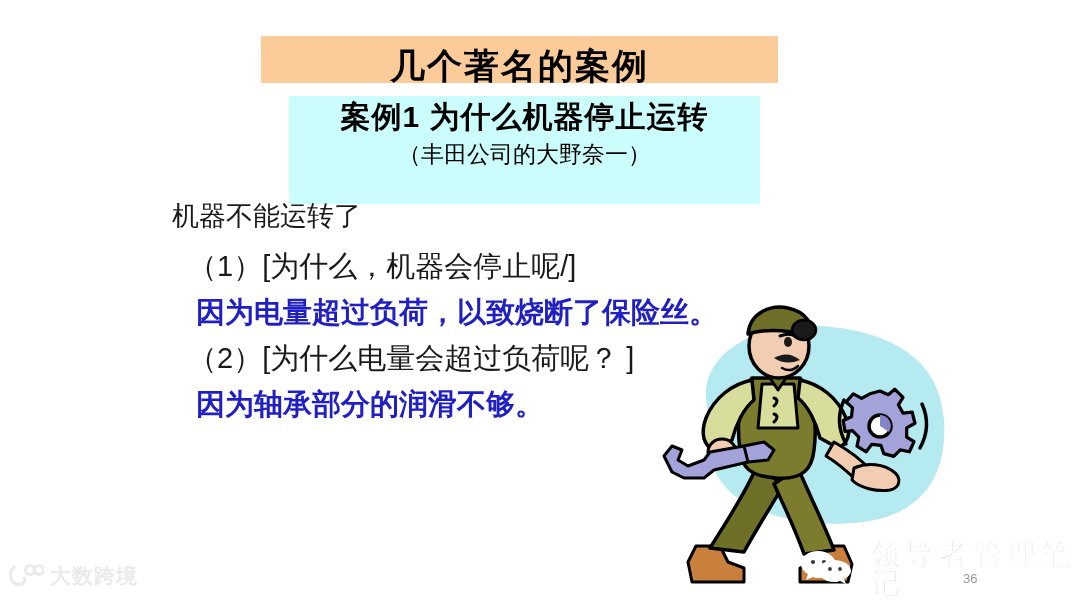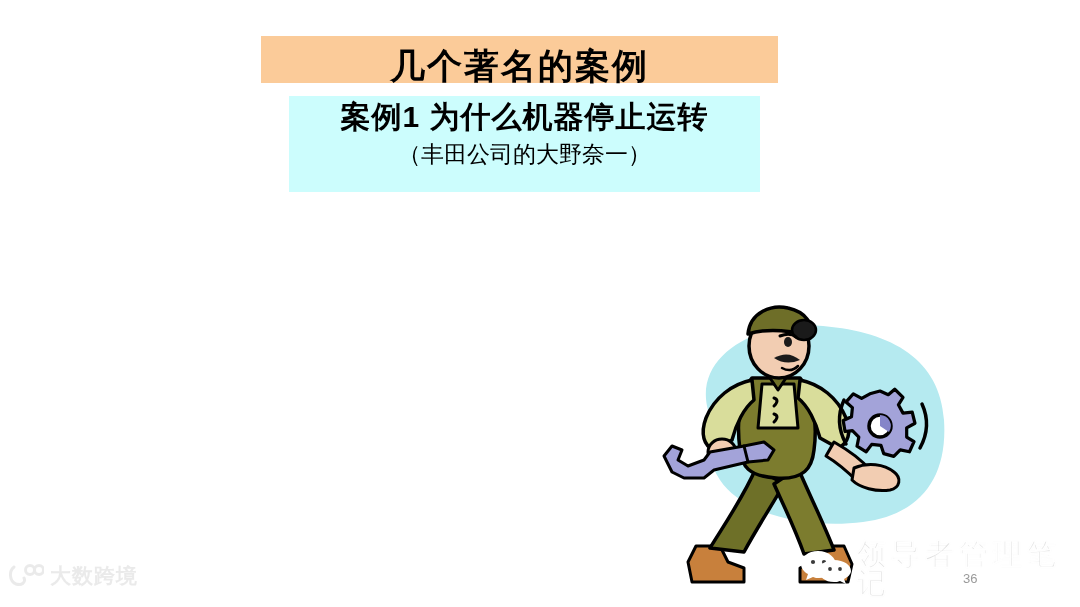--- a/index.html
+++ b/index.html
@@ -42,21 +42,21 @@
     line-height: 1;
     white-space: nowrap;
   }
 
   
   .subtitle-block {
     position: absolute;
     left: 289px;
     top: 96px;
     width: 471px;
-    height: 96px;
+    height: 108px;
     background: #ccfdfd;
     display: flex;
     flex-direction: column;
     align-items: center;
     justify-content: flex-start;
     padding-top: 3px;
     box-sizing: border-box;
   }
   .subtitle-main {
     font-size: 30px;
@@ -135,21 +135,21 @@
     letter-spacing: 1px;
     line-height: 1;
   }
 
   .wm-right {
     position: absolute;
     left: 800px;
     top: 540px;
     display: flex;
     align-items: center;
-    gap: 5px;
+    gap: 19px;
   }
   .wm-right-text {
     font-size: 29px;
     font-weight: 400;
     letter-spacing: 5px;
     line-height: 1;
     color: transparent;
     -webkit-text-stroke: 1.4px rgba(255,255,255,0.95);
     text-shadow: 0 0 1px rgba(120,120,120,0.25);
   }
@@ -170,20 +170,31 @@
 
   <div class="title-banner">
     <div class="title-banner-text">几个著名的案例</div>
   </div>
 
   <div class="subtitle-block">
     <div class="subtitle-main">案例1 为什么机器停止运转</div>
     <div class="subtitle-sub">（丰田公司的大野奈一）</div>
   </div>
 
+  <div class="body-text">
+    <div class="body-line line-heading">机器不能运转了</div>
+
+    <div class="body-line line-question">（1）[为什么，机器会停止呢/]</div>
+
+    <div class="body-line line-answer">因为电量超过负荷，以致烧断了保险丝。</div>
+
+    <div class="body-line line-question">（2）[为什么电量会超过负荷呢？ ]</div>
+
+    <div class="body-line line-answer">因为轴承部分的润滑不够。</div>
+  </div>
 
   <div class="clipart">
     <svg viewBox="0 0 320 290" xmlns="http://www.w3.org/2000/svg">
 
       <path d="M60 110 C 45 55, 110 20, 175 26 C 245 32, 292 60, 296 120
                C 300 180, 270 215, 215 222 C 160 229, 95 215, 72 180
                C 56 156, 62 132, 60 110 Z" fill="#b5eaf0"></path>
 
       <path d="M48 246 L72 246 L80 262 L96 268 L96 282 L44 282 L40 262 Z" fill="#c8803c" stroke="#000" stroke-width="3" stroke-linejoin="round"></path>
 

